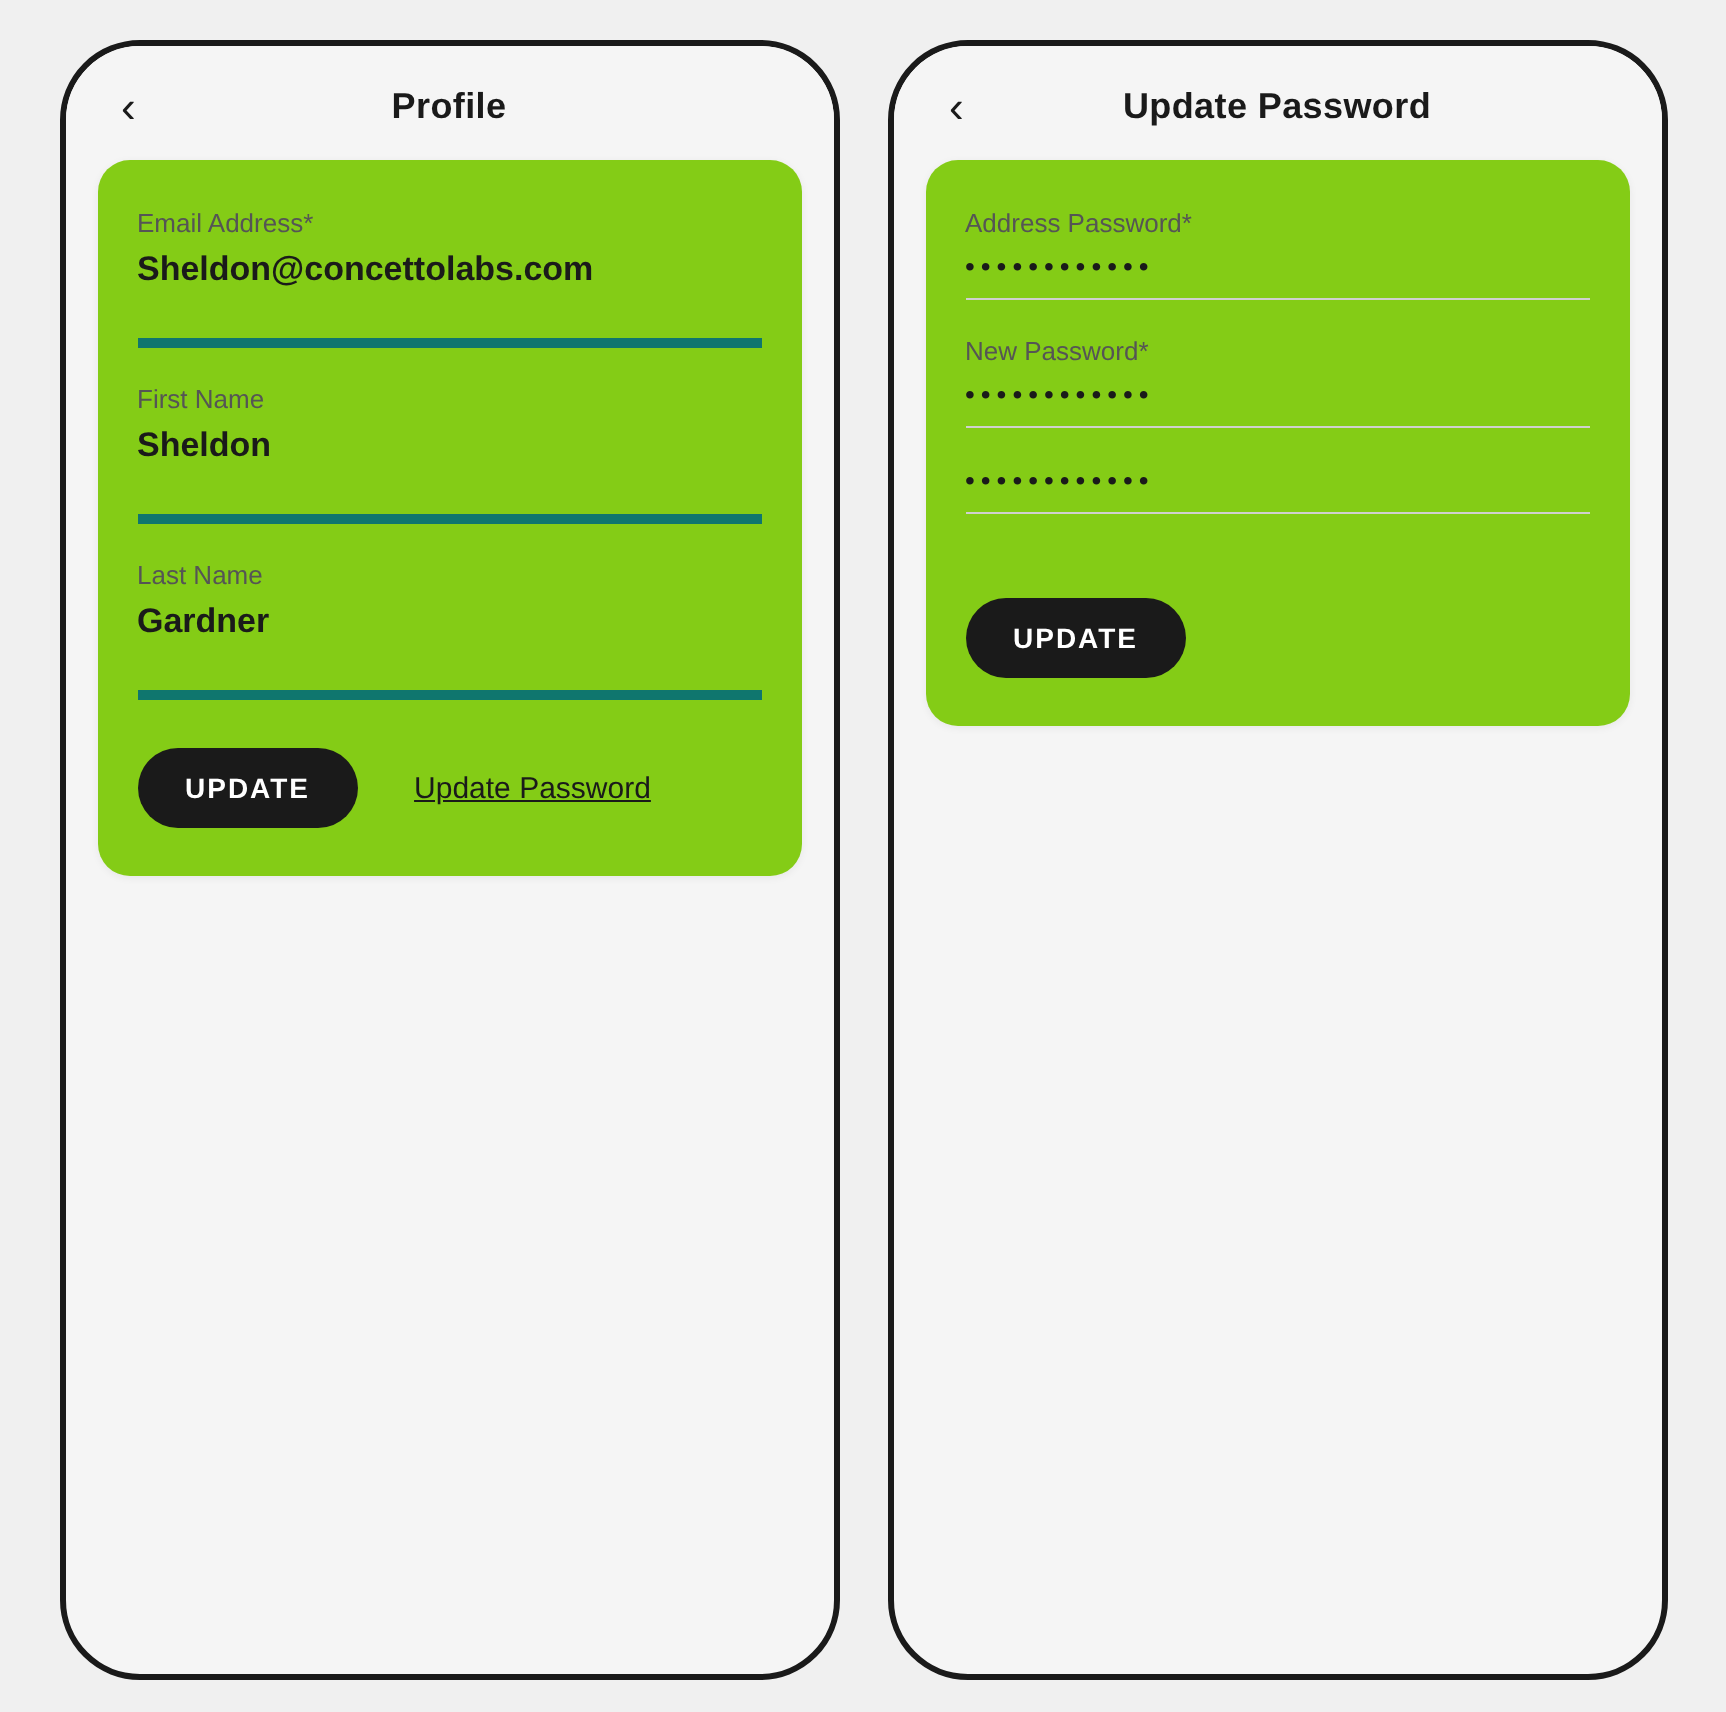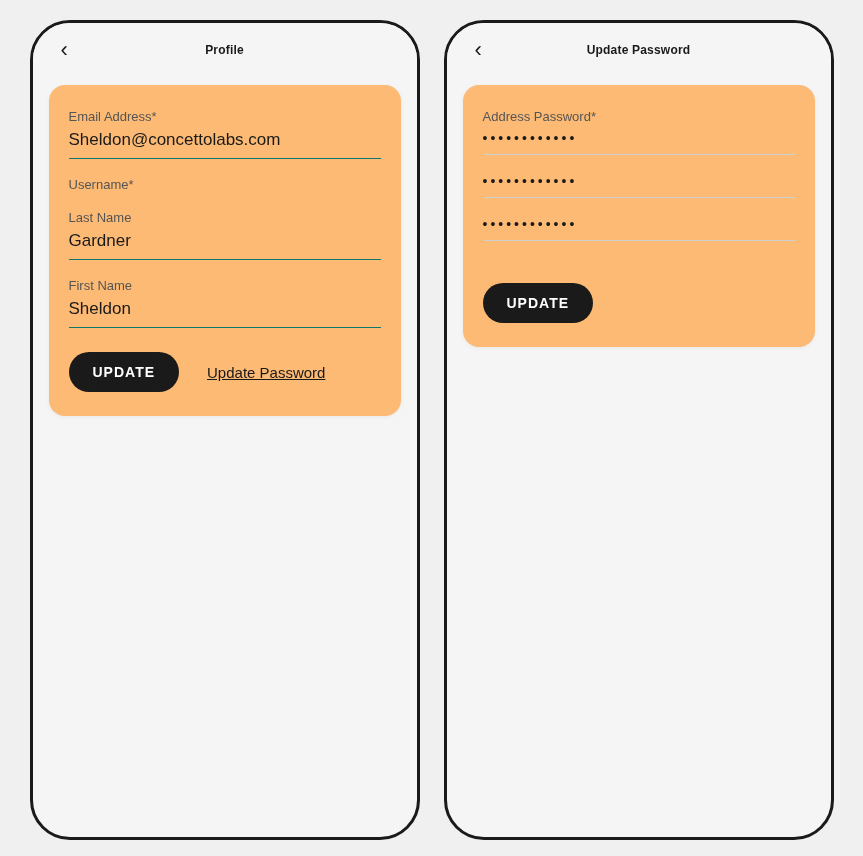--- a/index.html
+++ b/index.html
@@ -41,51 +41,51 @@
       background: none;
       border: none;
       cursor: pointer;
       font-size: 22px;
       color: #1a1a1a;
       padding: 4px 8px;
       line-height: 1;
     }
 
     .page-title {
-      font-size: 12px;
+      font-size: 18px;
       font-weight: 600;
       color: #1a1a1a;
       letter-spacing: 0.2px;
     }
 
     .card {
-      background: #fdba74;
+      background: #84cc16;
       border-radius: 16px;
-      margin: 16px 16px;
+      margin: 4px 16px;
       padding: 24px 20px;
       box-shadow: 0 1px 4px rgba(0,0,0,0.06);
     }
 
     .field-group {
       margin-bottom: 18px;
     }
 
     .field-label {
       font-size: 13px;
       color: #555;
       margin-bottom: 6px;
       display: block;
     }
 
     .field-value {
       font-size: 17px;
       color: #1a1a1a;
-      font-weight: 400;
-      padding-bottom: 8px;
-      border-bottom: 1px solid #0f766e;
+      font-weight: 700;
+      padding-bottom: 24px;
+      border-bottom: 5px solid #0f766e;
       display: block;
       width: 100%;
     }
 
     .password-dots {
       font-size: 14px;
       letter-spacing: 3px;
       color: #1a1a1a;
       padding-bottom: 8px;
       border-bottom: 1px solid #d0d0d0;
@@ -147,31 +147,30 @@
   </div>
 
   <div class="card">
 
     <div class="field-group">
       <label class="field-label">Email Address*</label>
       <span class="field-value">Sheldon@concettolabs.com</span>
     </div>
 
     <div class="field-group">
-      <label class="field-label">Username*</label>
+    </div>
+
+    <div class="field-group">
+      <label class="field-label">First Name</label>
+      <span class="field-value">Sheldon</span>
     </div>
 
     <div class="field-group">
       <label class="field-label">Last Name</label>
       <span class="field-value">Gardner</span>
-    </div>
-
-    <div class="field-group">
-      <label class="field-label">First Name</label>
-      <span class="field-value">Sheldon</span>
     </div>
 
     <div class="button-row">
       <button class="update-btn">UPDATE</button>
       <button class="update-password-link">Update Password</button>
     </div>
 
   </div>
 </div>
 
@@ -182,20 +181,21 @@
   </div>
 
   <div class="card">
 
     <div class="field-group">
       <label class="field-label">Address Password*</label>
       <span class="password-dots">••••••••••••</span>
     </div>
 
     <div class="field-group">
+      <label class="field-label">New Password*</label>
       <span class="password-dots">••••••••••••</span>
     </div>
 
     <div class="field-group">
       <span class="password-dots">••••••••••••</span>
     </div>
 
     <button class="update-btn-only">UPDATE</button>
 
   </div>

